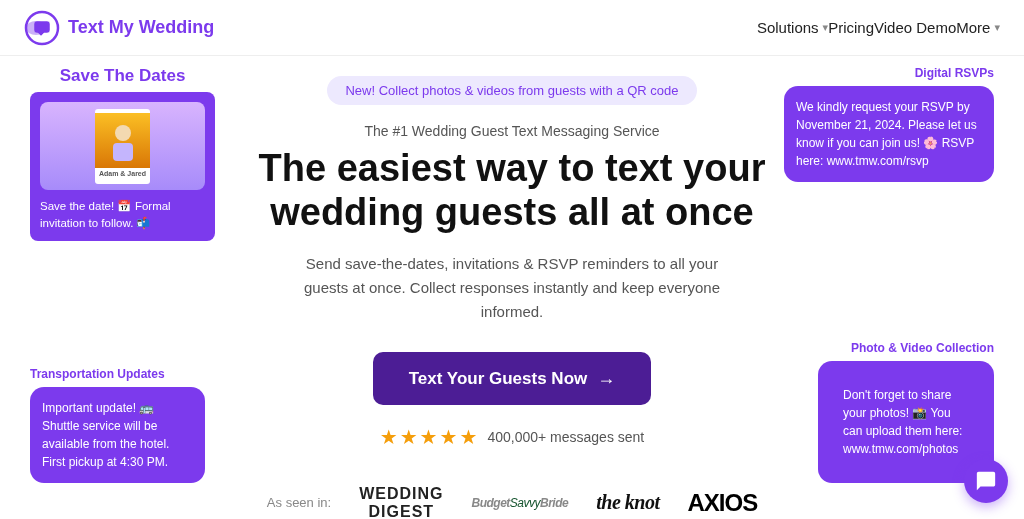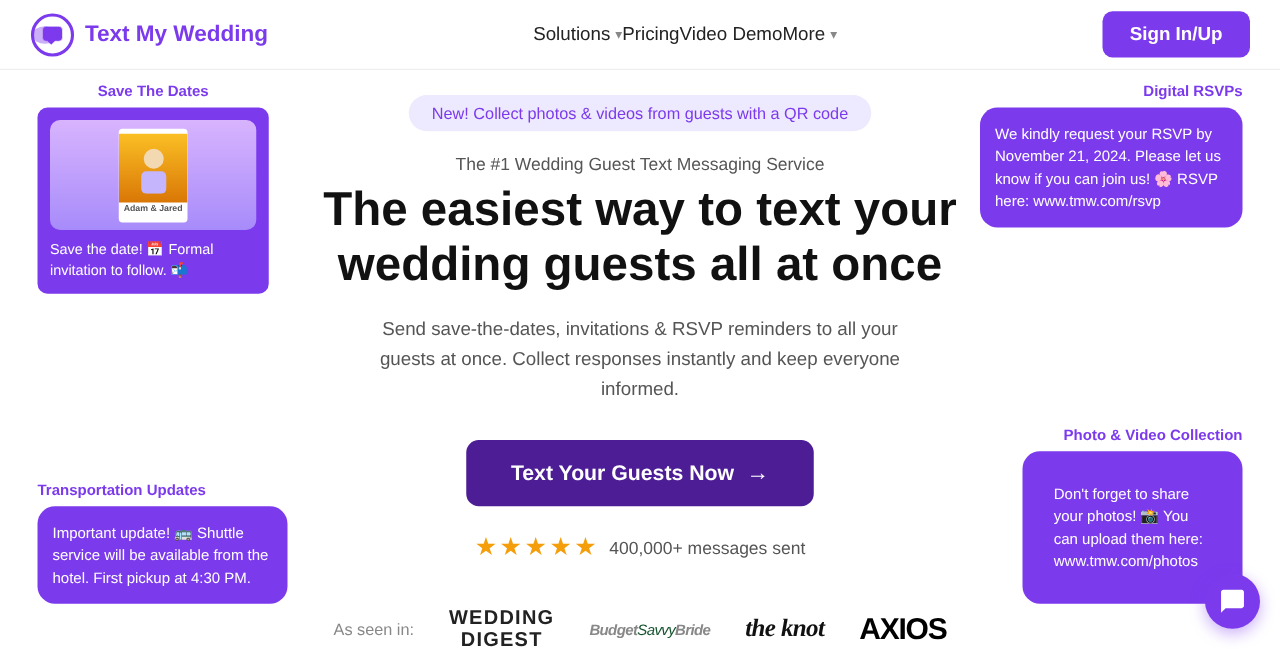--- a/index.html
+++ b/index.html
@@ -40,31 +40,31 @@
     .brand-logo.savvy { font-size: 13px; font-style: italic; }
     .brand-logo.knot { font-size: 18px; font-family: Georgia, serif; font-style: italic; }
     .brand-logo.axios { font-size: 20px; font-weight: 900; letter-spacing: -1px; }
 
     
     .chat-bubble { position: absolute; bottom: 16px; right: 16px; width: 44px; height: 44px; background: #7c3aed; border-radius: 50%; display: flex; align-items: center; justify-content: center; cursor: pointer; box-shadow: 0 4px 12px rgba(124,58,237,0.4); z-index: 100; }
     .chat-bubble svg { width: 22px; height: 22px; fill: #fff; }
 
     
     .save-dates-wrapper { position: absolute; top: 66px; left: 30px; }
-    .save-dates-label-outer { color: #7c3aed; font-size: 12px; font-weight: 600; text-align: center; margin-bottom: 6px; }
+    .save-dates-label-outer { color: #7c3aed; font-size: 17px; font-weight: 600; text-align: center; margin-bottom: 6px; }
     .save-dates-card { background: #7c3aed; border-radius: 8px; width: 185px; padding: 10px; }
     .save-dates-photo { width: 100%; height: 88px; background: linear-gradient(to bottom, #d8b4fe, #a78bfa); border-radius: 8px; display: flex; align-items: center; justify-content: center; margin-bottom: 8px; }
     .photo-inner { width: 55px; height: 75px; background: #fff; border-radius: 3px; display: flex; flex-direction: column; align-items: center; justify-content: center; overflow: hidden; }
     .photo-face { width: 100%; height: 55px; background: linear-gradient(to bottom, #fde68a, #f59e0b); }
     .photo-name { font-size: 7px; color: #555; font-weight: 600; text-align: center; padding: 2px; }
     .save-dates-msg { color: #fff; font-size: 11.5px; line-height: 1.45; }
 
     .transport-wrapper { position: absolute; bottom: 36px; left: 30px; }
     .transport-label-outer { color: #7c3aed; font-size: 12px; font-weight: 600; margin-bottom: 6px; }
-    .transport-card { background: #7c3aed; border-radius: 14px; width: 200px; padding: 12px; }
+    .transport-card { background: #7c3aed; border-radius: 14px; width: 175px; padding: 12px; }
     .transport-msg { color: #fff; font-size: 12px; line-height: 1.5; }
 
     .rsvp-wrapper { position: absolute; top: 66px; right: 30px; }
     .rsvp-label-outer { color: #7c3aed; font-size: 12px; font-weight: 600; margin-bottom: 6px; text-align: right; }
     .rsvp-card { background: #7c3aed; border-radius: 14px; width: 210px; padding: 12px; }
     .rsvp-msg { color: #fff; font-size: 12px; line-height: 1.5; }
 
     .photo-wrapper { position: absolute; bottom: 36px; right: 30px; }
     .photo-label-outer { color: #7c3aed; font-size: 12px; font-weight: 600; margin-bottom: 6px; text-align: right; }
     .photo-card { background: #7c3aed; border-radius: 14px; width: 176px; padding: 25px; }
@@ -96,21 +96,20 @@
         <span>Pricing</span>
       </a>
       <a class="nav-link">
         <span>Video Demo</span>
       </a>
       <a class="nav-link">
         <span>More</span>
         <span class="chevron">▾</span>
       </a>
     </div>
-    <button class="nav-btn">Sign In/Up</button>
   </nav>
 
   <div class="save-dates-wrapper">
     <div class="save-dates-label-outer">Save The Dates</div>
     <div class="save-dates-card">
       <div class="save-dates-photo">
         <div class="photo-inner">
           <div class="photo-face" style="background: linear-gradient(to bottom, #fbbf24, #d97706); display: flex; align-items: center; justify-content: center;">
             <svg width="30" height="40" viewBox="0 0 30 40">
                 <ellipse cx="15" cy="12" rx="8" ry="8" fill="#f3d9b1"></ellipse>

